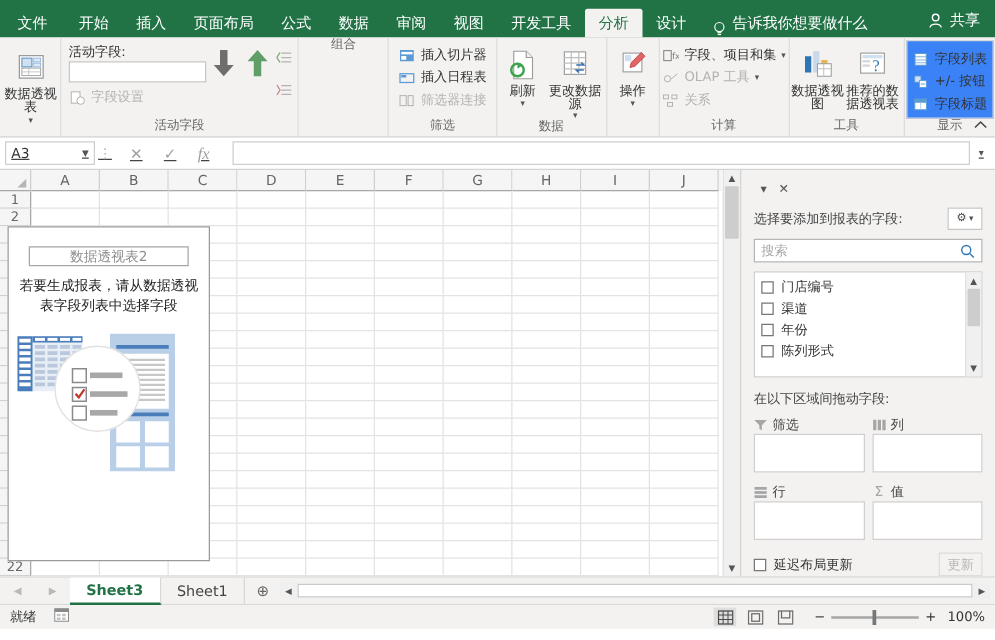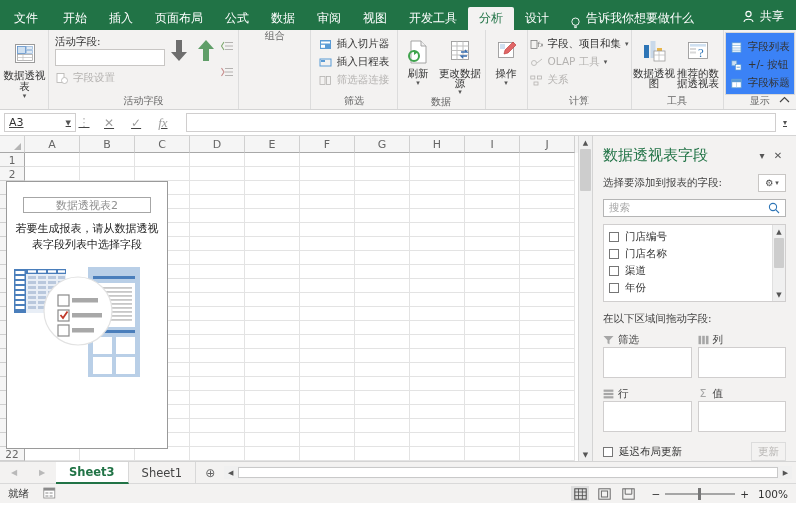--- a/index.html
+++ b/index.html
@@ -945,21 +945,20 @@
 
   <div class="vscroll">
     <div class="sbtn">▲</div>
     <div class="sthumb" style="height:42px"></div>
     <div class="strack"></div>
     <div class="sbtn">▼</div>
   </div>
 
   <div class="pane">
     <div class="panehdr">
-      <div class="panetitle">数据透视表字段</div>
       <div class="panebtn">▾</div>
       <div class="panebtn">✕</div>
     </div>
     <div class="panesub">
       <div class="lbl">选择要添加到报表的字段:</div>
       <div class="gearbtn">
         <span>⚙</span>
         <span class="caret">▾</span>
       </div>
     </div>
@@ -971,29 +970,29 @@
       </svg>
     </div>
     <div class="fieldlist">
       <div class="fitems" id="fitems">
           <div class="fitem">
             <span class="cbx"></span>
             <span>门店编号</span>
           </div>
           <div class="fitem">
             <span class="cbx"></span>
-            <span>门店名称</span>
-          </div>
-          <div class="fitem">
-            <span class="cbx"></span>
             <span>渠道</span>
           </div>
           <div class="fitem">
             <span class="cbx"></span>
             <span>年份</span>
+          </div>
+          <div class="fitem">
+            <span class="cbx"></span>
+            <span>陈列形式</span>
           </div>
         </div>
       <div class="flscroll">
         <div class="sbtn" style="width:12px">▲</div>
         <div class="sthumb" style="width:10px;height:30px;margin:0 auto"></div>
         <div class="strack"></div>
         <div class="sbtn" style="width:12px">▼</div>
       </div>
     </div>
     <div class="areaslabel">在以下区域间拖动字段:</div>

